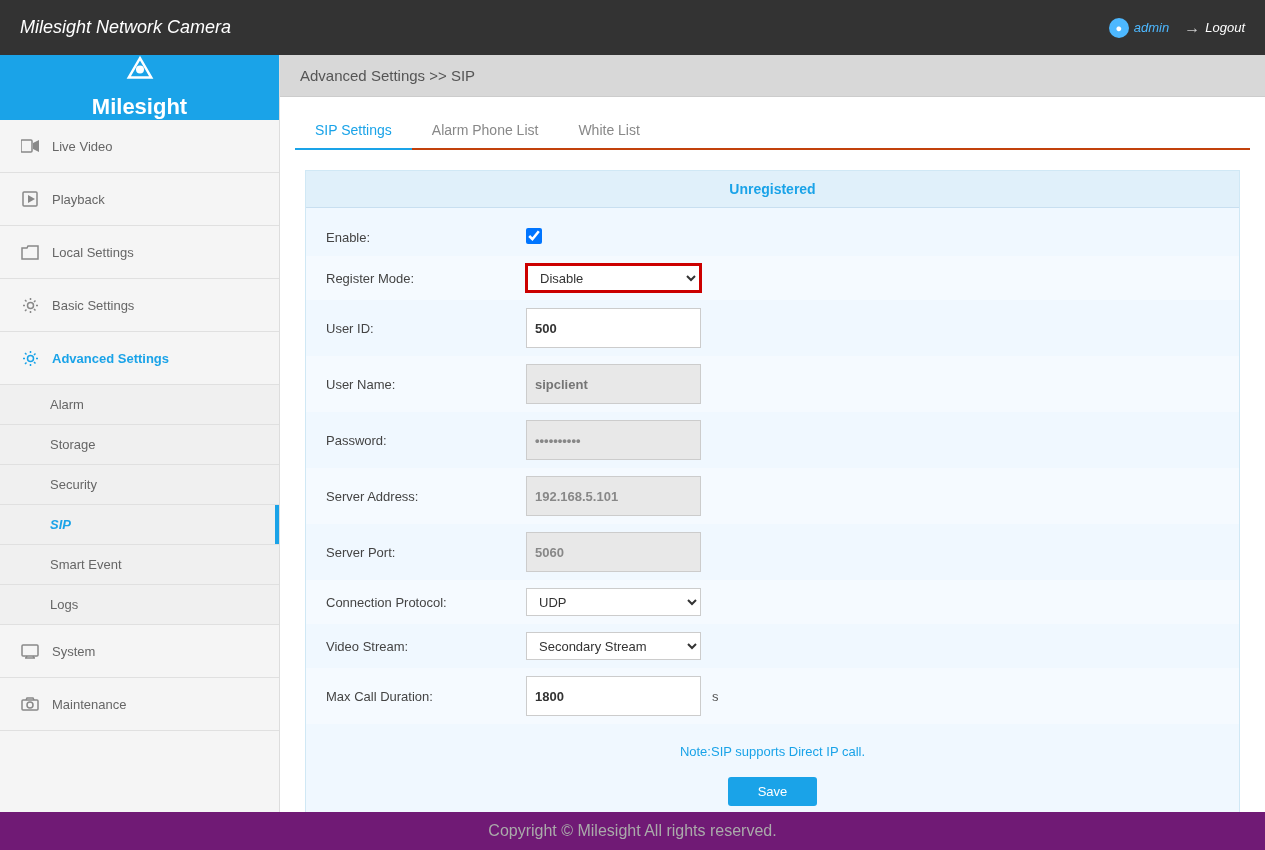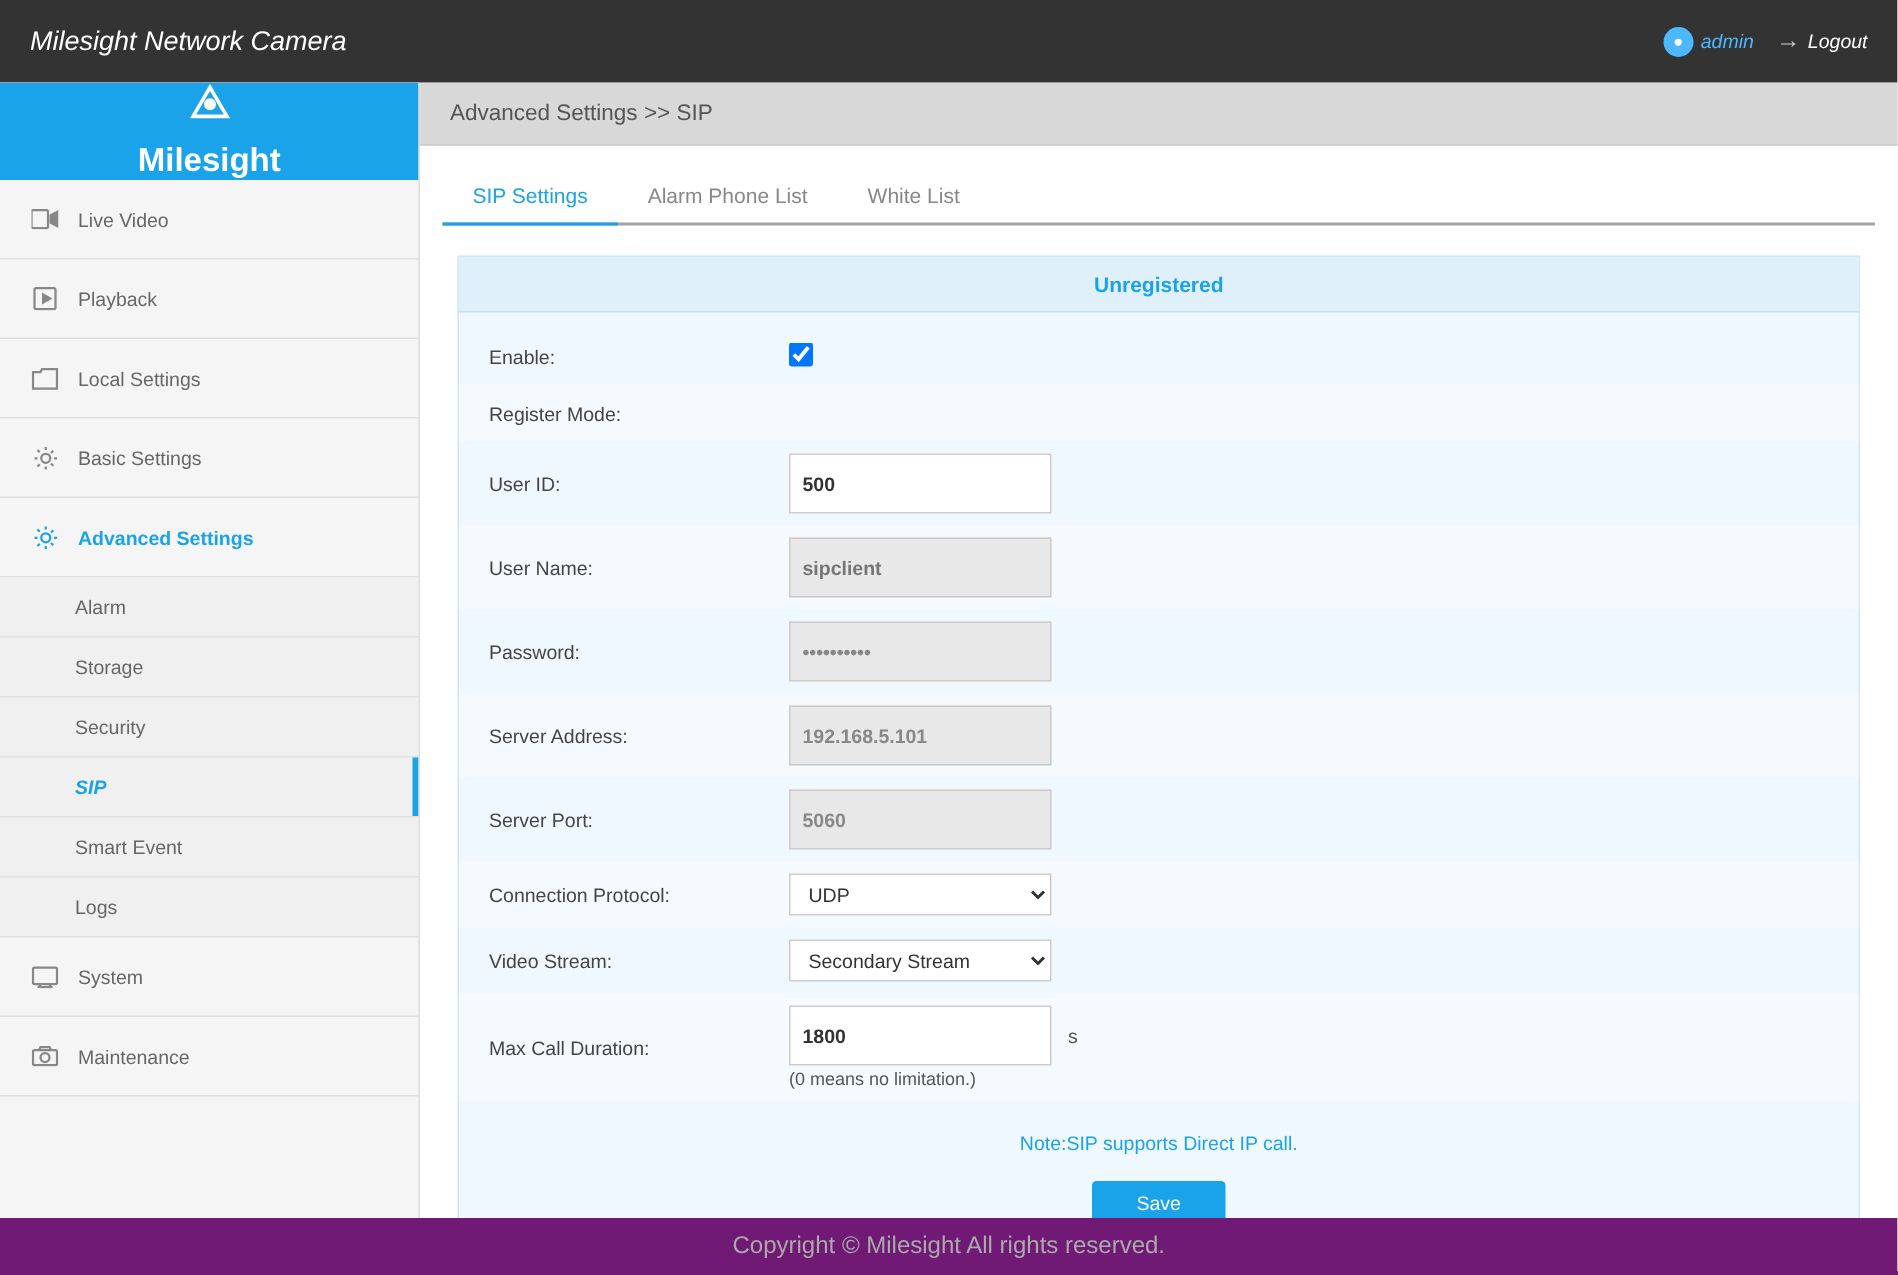--- a/index.html
+++ b/index.html
@@ -151,21 +151,21 @@
     .content-body {
       flex: 1;
       background: #ffffff;
       padding: 15px;
       overflow-y: auto;
     }
 
     
     .tabs {
       display: flex;
-      border-bottom: 2px solid #a3a3a3;
+      border-bottom: 2px solid #c2410c;
       margin-bottom: 20px;
       align-items: flex-end;
     }
     .tab {
       padding: 10px 20px;
       cursor: pointer;
       color: #888;
       font-size: 14px;
     }
     .tab.active {
@@ -431,20 +431,26 @@
 
           <div class="form-row">
             <div class="form-label">Enable:</div>
             <div class="form-value">
               <input type="checkbox" class="checkbox" checked="" style="">
             </div>
           </div>
 
           <div class="form-row">
             <div class="form-label">Register Mode:</div>
+            <div class="form-value">
+              <select class="form-select highlighted">
+                <option>Disable</option>
+                <option>Enable</option>
+              </select>
+            </div>
           </div>
 
           <div class="form-row">
             <div class="form-label">User ID:</div>
             <div class="form-value">
               <input type="text" class="form-input" value="500" style="">
             </div>
           </div>
 
           <div class="form-row">
@@ -497,21 +503,20 @@
           </div>
 
           <div class="form-row">
             <div class="form-label">Max Call Duration:</div>
             <div class="form-value">
               <div style="display:flex; flex-direction:column;">
                 <div style="display:flex; align-items:center; gap:6px;">
                   <input type="text" class="form-input" value="1800" style="">
                   <span class="duration-unit">s</span>
                 </div>
-                <div class="duration-note">(0 means no limitation.)</div>
               </div>
             </div>
           </div>
 
         </div>
 
         <div class="note-text">Note:SIP supports Direct IP call.</div>
 
         <div class="save-btn-row">
           <button class="save-btn">

